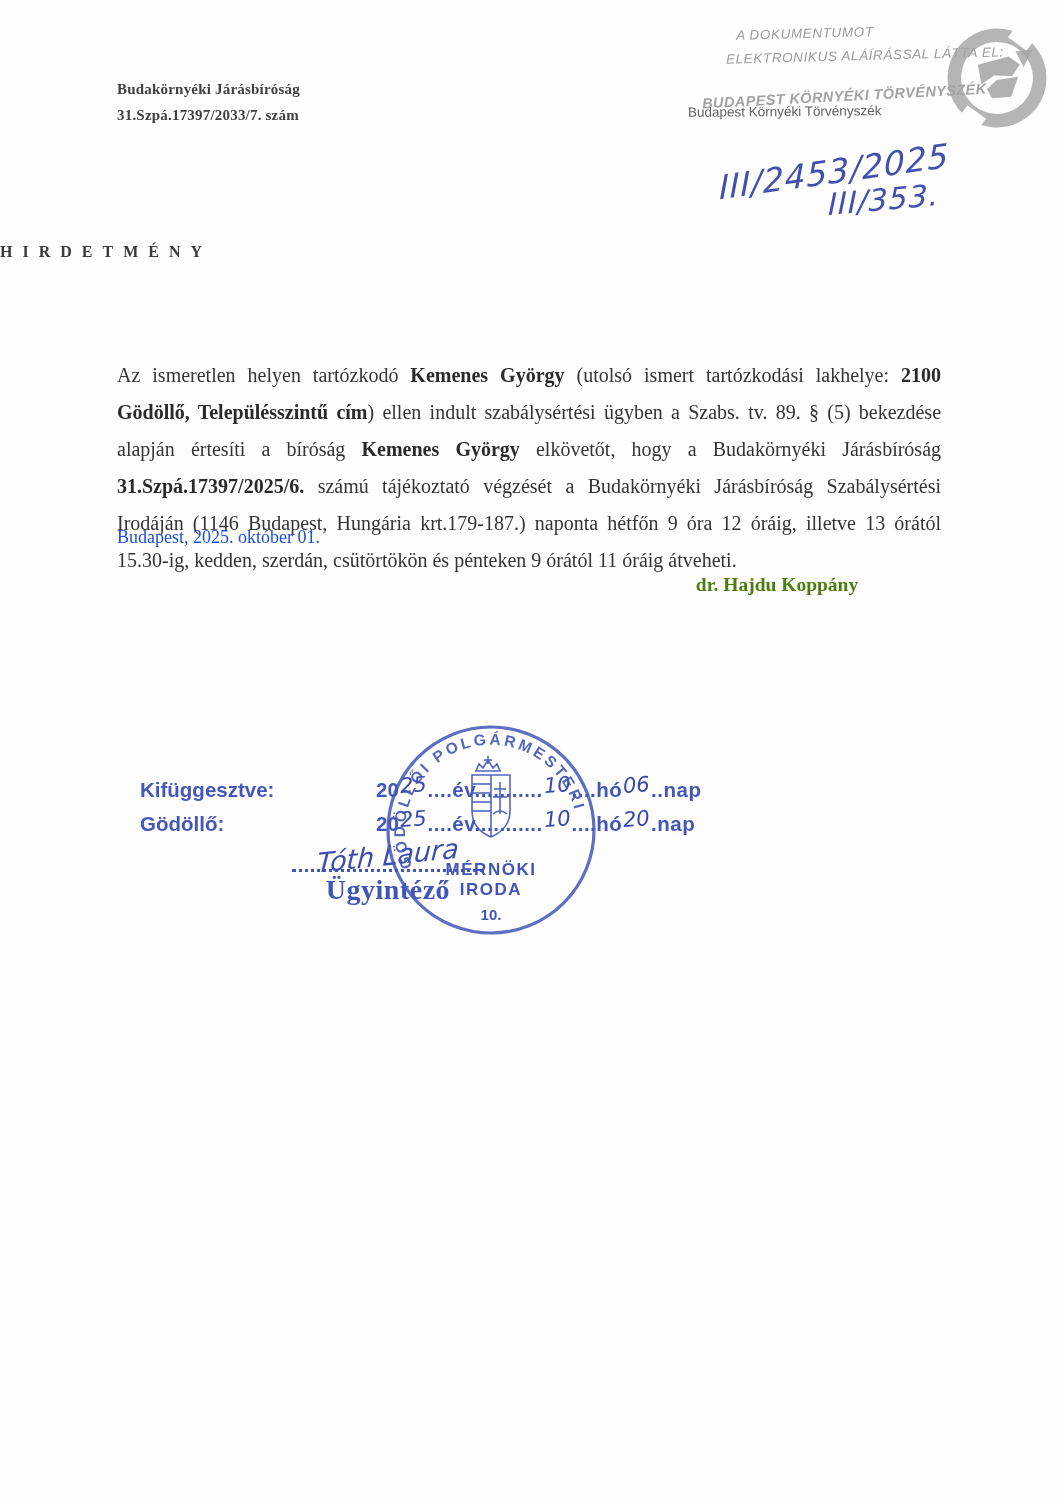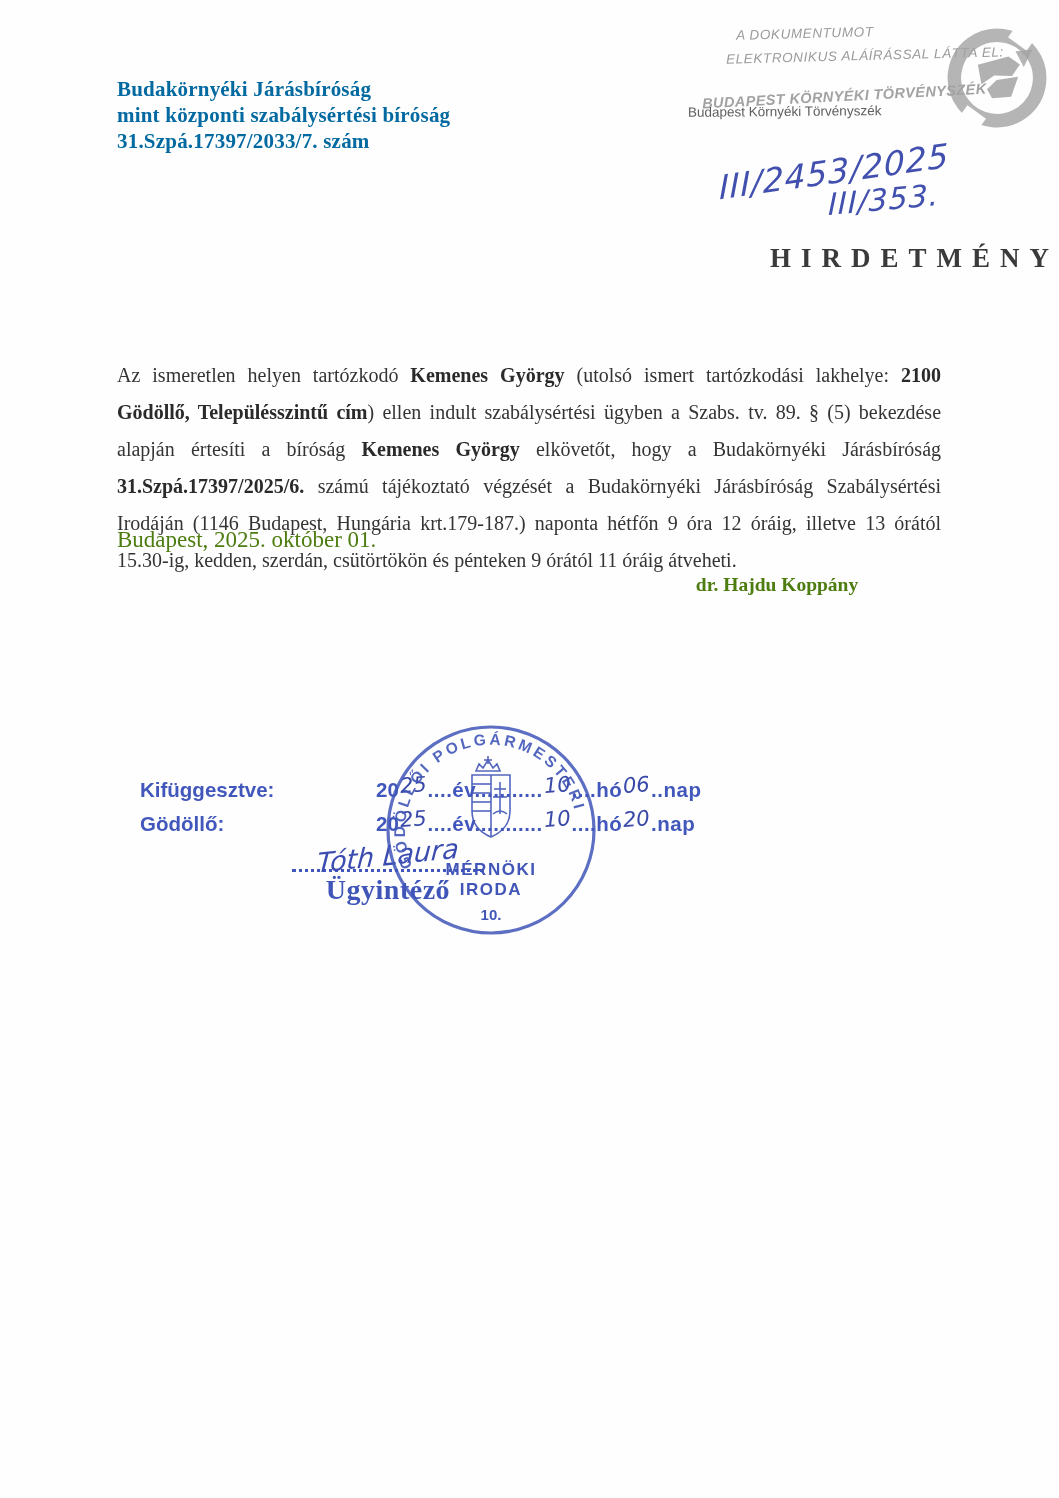--- a/index.html
+++ b/index.html
@@ -9,22 +9,22 @@
     margin:0 auto;
     background:#fefefe;
     overflow:hidden;
     font-family:"Liberation Serif", serif;
     color:#2e2e2e;
   }
 
   
   .header-block{
     position:absolute;left:117px;top:76px;
-    font-weight:bold;font-size:21px;line-height:26px;
-    color:#0369a1;letter-spacing:0.2px;
+    font-weight:bold;font-size:15px;line-height:26px;
+    color:#404040;letter-spacing:0.2px;
   }
 
   
   .esign{position:absolute;left:660px;top:18px;width:395px;height:125px;}
   .esign .gray-line{
     position:absolute;color:#9b9b9b;font-style:italic;
     font-family:"Liberation Sans", sans-serif;
     font-size:13.5px;letter-spacing:0.6px;white-space:nowrap;
   }
   .esign .l1{left:76px;top:8px;transform:rotate(-1.5deg);}
@@ -51,35 +51,35 @@
     transform:rotate(-8deg) skewX(-8deg);letter-spacing:1px;
   }
   .hw-case2{
     position:absolute;left:828px;top:182px;font-size:30px;
     transform:rotate(-5deg) skewX(-6deg);letter-spacing:1px;
   }
 
   
   .doc-title{
     position:absolute;left:0;top:243px;width:1059px;
-    text-align:right;font-weight:bold;font-size:27px;
+    text-align:left;font-weight:bold;font-size:16px;
     letter-spacing:10px;color:#3a3a3a;
   }
 
   
   .body-par{
     position:absolute;left:117px;top:337px;width:824px;
     font-size:20px;line-height:37px;text-align:justify;
     color:#343434;
   }
   .body-par b{color:#2a2a2a;}
 
   .date-line{
     position:absolute;left:117px;top:527px;
-    font-size:23px;color:#4d7c0f;
+    font-size:18px;color:#1d4ed8;
   }
 
   
   .signer{
     position:absolute;left:632px;top:572px;width:290px;
     text-align:center;font-size:19.5px;line-height:25px;color:#4d7c0f;
   }
   .signer .name{font-weight:bold;}
   .post-row{
     position:absolute;left:140px;
@@ -114,21 +114,20 @@
   
   .seal{position:absolute;left:383px;top:722px;width:216px;height:216px;}
 </style>
 </head>
 <body>
 
 <div class="page">
 
   <div class="header-block">
     <div>Budakörnyéki Járásbíróság</div>
-    <div>mint központi szabálysértési bíróság</div>
     <div>31.Szpá.17397/2033/7. szám</div>
   </div>
 
   <div class="esign">
     <span class="gray-line l1">A DOKUMENTUMOT</span>
     <span class="gray-line l2">ELEKTRONIKUS ALÁÍRÁSSAL LÁTTA EL:</span>
     <span class="gray-line org-caps">BUDAPEST KÖRNYÉKI TÖRVÉNYSZÉK</span>
     <span class="org-plain">Budapest Környéki Törvényszék</span>
     <svg class="esign-logo" viewBox="0 0 100 100" aria-hidden="true">
       <circle cx="50" cy="50" r="41" fill="none" stroke="#a3a3a3" stroke-width="13" opacity="0.8"></circle>

